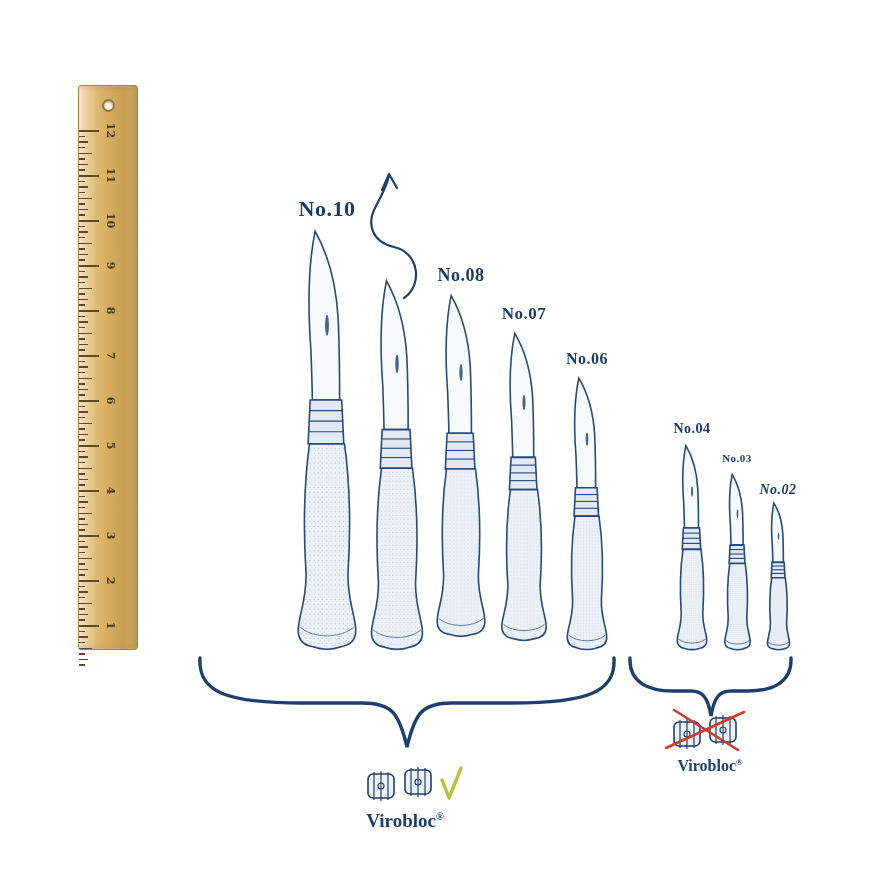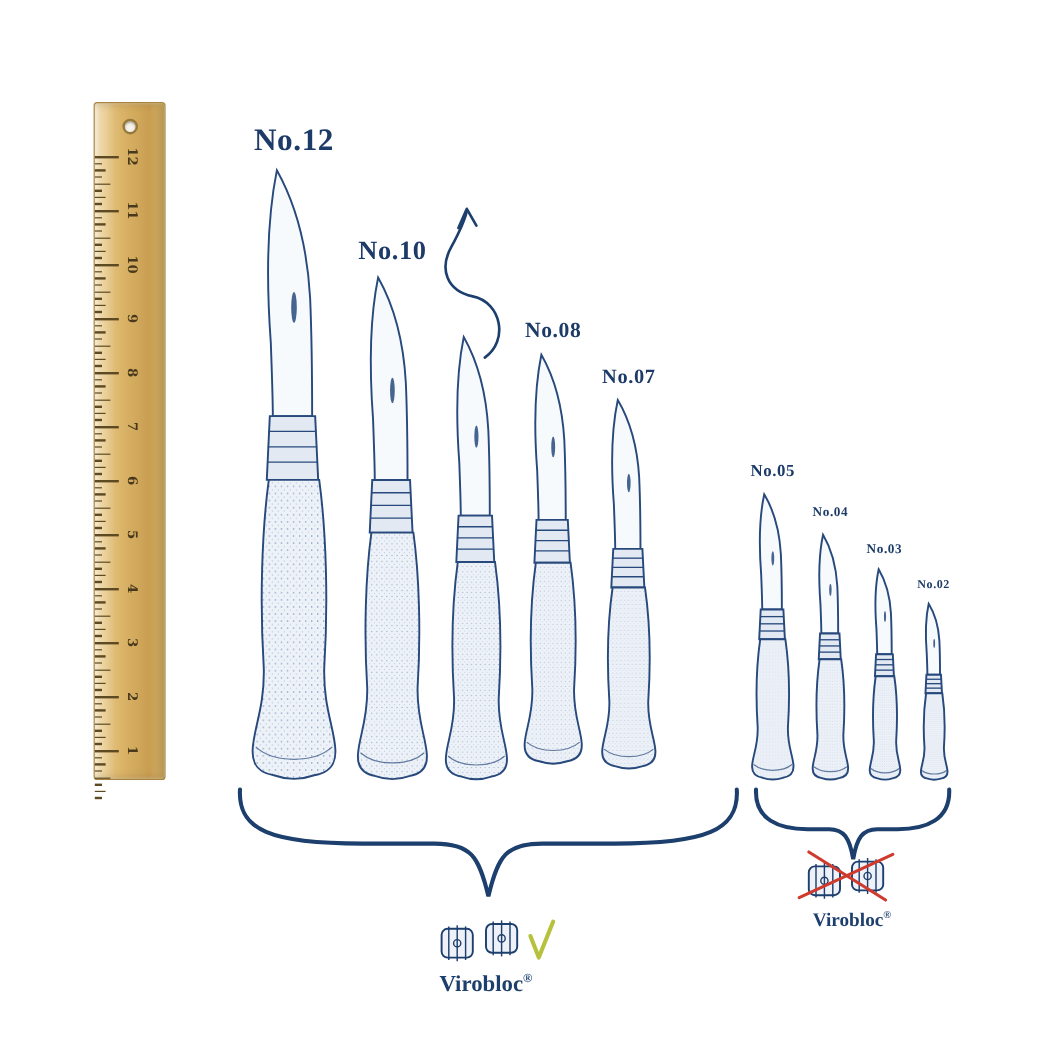--- a/index.html
+++ b/index.html
@@ -207,33 +207,20 @@
         <div class="tick" style="top: 533.5px; width: 13px;"></div>
         <div class="tick" style="top: 539.125px; width: 6px;"></div>
         <div class="tick" style="top: 544.75px; width: 9px;"></div>
         <div class="tick" style="top: 550.375px; width: 6px;"></div>
         <div class="ruler-num" style="top: 505px;">1</div>
       </div>
   </div>
 
 
   <div class="knife-row">
-      <div class="knife" style="left: 203px; top: 138px; width: 84px; height: 512px;">
-        <svg viewBox="0 0 100 520" preserveAspectRatio="none">
-    <path class="k-blade" d="M33,4 C24,42 22,92 27,150 C28,175 29,196 29,212 L68,212 C68,172 67,132 66,112 C63,66 50,30 33,4 Z"></path>
-    <ellipse class="k-nick" cx="50" cy="120" rx="2.8" ry="13"></ellipse>
-    <path class="k-collar" d="M26,212 L71,212 L74,266 L23,266 Z"></path>
-    <line class="k-line" x1="25" y1="225" x2="72" y2="225"></line>
-    <line class="k-line" x1="24" y1="238" x2="73" y2="238"></line>
-    <line class="k-line" x1="24" y1="251" x2="73" y2="251"></line>
-    <path class="k-handle" d="M25,266 C18,310 16,370 20,425 C21,458 10,476 9,494 C8,508 16,514 30,516 C43,520 57,520 70,516 C84,514 92,508 91,494 C90,476 79,458 80,425 C84,370 82,310 75,266 Z"></path>
-    <path class="k-butt" d="M12,492 C30,506 70,506 88,492"></path>
-  </svg>
-        <div class="knife-label" style="font-size: 26px; top: -36px;">No.12</div>
-      </div>
       <div class="knife" style="left: 292px; top: 228px; width: 70px; height: 422px;">
         <svg viewBox="0 0 100 520" preserveAspectRatio="none">
     <path class="k-blade" d="M33,4 C24,42 22,92 27,150 C28,175 29,196 29,212 L68,212 C68,172 67,132 66,112 C63,66 50,30 33,4 Z"></path>
     <ellipse class="k-nick" cx="50" cy="120" rx="2.8" ry="13"></ellipse>
     <path class="k-collar" d="M26,212 L71,212 L74,266 L23,266 Z"></path>
     <line class="k-line" x1="25" y1="225" x2="72" y2="225"></line>
     <line class="k-line" x1="24" y1="238" x2="73" y2="238"></line>
     <line class="k-line" x1="24" y1="251" x2="73" y2="251"></line>
     <path class="k-handle" d="M25,266 C18,310 16,370 20,425 C21,458 10,476 9,494 C8,508 16,514 30,516 C43,520 57,520 70,516 C84,514 92,508 91,494 C90,476 79,458 80,425 C84,370 82,310 75,266 Z"></path>
     <path class="k-butt" d="M12,492 C30,506 70,506 88,492"></path>
@@ -271,45 +258,45 @@
     <ellipse class="k-nick" cx="50" cy="120" rx="2.8" ry="13"></ellipse>
     <path class="k-collar" d="M26,212 L71,212 L74,266 L23,266 Z"></path>
     <line class="k-line" x1="25" y1="225" x2="72" y2="225"></line>
     <line class="k-line" x1="24" y1="238" x2="73" y2="238"></line>
     <line class="k-line" x1="24" y1="251" x2="73" y2="251"></line>
     <path class="k-handle" d="M25,266 C18,310 16,370 20,425 C21,458 10,476 9,494 C8,508 16,514 30,516 C43,520 57,520 70,516 C84,514 92,508 91,494 C90,476 79,458 80,425 C84,370 82,310 75,266 Z"></path>
     <path class="k-butt" d="M12,492 C30,506 70,506 88,492"></path>
   </svg>
         <div class="knife-label" style="font-size: 17px; top: -27px;">No.07</div>
       </div>
-      <div class="knife" style="left: 623px; top: 410px; width: 42px; height: 240px;">
-        <svg viewBox="0 0 100 520" preserveAspectRatio="none">
-    <path class="k-blade" d="M33,4 C24,42 22,92 27,150 C28,175 29,196 29,212 L68,212 C68,172 67,132 66,112 C63,66 50,30 33,4 Z"></path>
-    <ellipse class="k-nick" cx="50" cy="120" rx="2.8" ry="13"></ellipse>
-    <path class="k-collar" d="M26,212 L71,212 L74,266 L23,266 Z"></path>
-    <line class="k-line" x1="25" y1="225" x2="72" y2="225"></line>
-    <line class="k-line" x1="24" y1="238" x2="73" y2="238"></line>
-    <line class="k-line" x1="24" y1="251" x2="73" y2="251"></line>
-    <path class="k-handle" d="M25,266 C18,310 16,370 20,425 C21,458 10,476 9,494 C8,508 16,514 30,516 C43,520 57,520 70,516 C84,514 92,508 91,494 C90,476 79,458 80,425 C84,370 82,310 75,266 Z"></path>
-    <path class="k-butt" d="M12,492 C30,506 70,506 88,492"></path>
-  </svg>
-        <div class="knife-label" style="font-size: 14px; top: -24px;">No.05</div>
+      <div class="knife" style="left: 563px; top: 376px; width: 48px; height: 274px;">
+        <svg viewBox="0 0 100 520" preserveAspectRatio="none">
+    <path class="k-blade" d="M33,4 C24,42 22,92 27,150 C28,175 29,196 29,212 L68,212 C68,172 67,132 66,112 C63,66 50,30 33,4 Z"></path>
+    <ellipse class="k-nick" cx="50" cy="120" rx="2.8" ry="13"></ellipse>
+    <path class="k-collar" d="M26,212 L71,212 L74,266 L23,266 Z"></path>
+    <line class="k-line" x1="25" y1="225" x2="72" y2="225"></line>
+    <line class="k-line" x1="24" y1="238" x2="73" y2="238"></line>
+    <line class="k-line" x1="24" y1="251" x2="73" y2="251"></line>
+    <path class="k-handle" d="M25,266 C18,310 16,370 20,425 C21,458 10,476 9,494 C8,508 16,514 30,516 C43,520 57,520 70,516 C84,514 92,508 91,494 C90,476 79,458 80,425 C84,370 82,310 75,266 Z"></path>
+    <path class="k-butt" d="M12,492 C30,506 70,506 88,492"></path>
+  </svg>
+        <div class="knife-label" style="font-size: 16px; top: -26px;">No.06</div>
       </div>
       <div class="knife" style="left: 674px; top: 444px; width: 36px; height: 206px;">
         <svg viewBox="0 0 100 520" preserveAspectRatio="none">
     <path class="k-blade" d="M33,4 C24,42 22,92 27,150 C28,175 29,196 29,212 L68,212 C68,172 67,132 66,112 C63,66 50,30 33,4 Z"></path>
     <ellipse class="k-nick" cx="50" cy="120" rx="2.8" ry="13"></ellipse>
     <path class="k-collar" d="M26,212 L71,212 L74,266 L23,266 Z"></path>
     <line class="k-line" x1="25" y1="225" x2="72" y2="225"></line>
     <line class="k-line" x1="24" y1="238" x2="73" y2="238"></line>
     <line class="k-line" x1="24" y1="251" x2="73" y2="251"></line>
     <path class="k-handle" d="M25,266 C18,310 16,370 20,425 C21,458 10,476 9,494 C8,508 16,514 30,516 C43,520 57,520 70,516 C84,514 92,508 91,494 C90,476 79,458 80,425 C84,370 82,310 75,266 Z"></path>
     <path class="k-butt" d="M12,492 C30,506 70,506 88,492"></path>
   </svg>
-        <div class="knife-label" style="font-size: 11px; top: -23px;">No.04</div>
+        <div class="knife-label" style="font-size: 14px; top: -23px;">No.04</div>
       </div>
       <div class="knife" style="left: 721.5px; top: 473px; width: 31px; height: 177px;">
         <svg viewBox="0 0 100 520" preserveAspectRatio="none">
     <path class="k-blade" d="M33,4 C24,42 22,92 27,150 C28,175 29,196 29,212 L68,212 C68,172 67,132 66,112 C63,66 50,30 33,4 Z"></path>
     <ellipse class="k-nick" cx="50" cy="120" rx="2.8" ry="13"></ellipse>
     <path class="k-collar" d="M26,212 L71,212 L74,266 L23,266 Z"></path>
     <line class="k-line" x1="25" y1="225" x2="72" y2="225"></line>
     <line class="k-line" x1="24" y1="238" x2="73" y2="238"></line>
     <line class="k-line" x1="24" y1="251" x2="73" y2="251"></line>
     <path class="k-handle" d="M25,266 C18,310 16,370 20,425 C21,458 10,476 9,494 C8,508 16,514 30,516 C43,520 57,520 70,516 C84,514 92,508 91,494 C90,476 79,458 80,425 C84,370 82,310 75,266 Z"></path>
@@ -321,21 +308,21 @@
         <svg viewBox="0 0 100 520" preserveAspectRatio="none">
     <path class="k-blade" d="M33,4 C24,42 22,92 27,150 C28,175 29,196 29,212 L68,212 C68,172 67,132 66,112 C63,66 50,30 33,4 Z"></path>
     <ellipse class="k-nick" cx="50" cy="120" rx="2.8" ry="13"></ellipse>
     <path class="k-collar" d="M26,212 L71,212 L74,266 L23,266 Z"></path>
     <line class="k-line" x1="25" y1="225" x2="72" y2="225"></line>
     <line class="k-line" x1="24" y1="238" x2="73" y2="238"></line>
     <line class="k-line" x1="24" y1="251" x2="73" y2="251"></line>
     <path class="k-handle" d="M25,266 C18,310 16,370 20,425 C21,458 10,476 9,494 C8,508 16,514 30,516 C43,520 57,520 70,516 C84,514 92,508 91,494 C90,476 79,458 80,425 C84,370 82,310 75,266 Z"></path>
     <path class="k-butt" d="M12,492 C30,506 70,506 88,492"></path>
   </svg>
-        <div class="knife-label" style="font-size: 10px; top: -20px;">No.02</div>
+        <div class="knife-label" style="font-size: 14px; top: -20px; font-style: italic;">No.02</div>
       </div>
     </div>
 
   <svg class="overlay" width="881" height="877" viewBox="0 0 881 877">
     <path class="ink-line" d="M404,298 C424,284 418,252 394,247 C372,242 366,224 376,206 C383,193 387,185 389,176"></path>
     <path class="ink-line" d="M382,190 L389,174 L397,188"></path>
     <path class="ink-brace" d="M200,658 C198,692 226,703 302,703 L362,703 C392,703 399,713 407,747 C415,713 422,703 452,703 L512,703 C588,703 616,692 614,658"></path>
     <path class="ink-brace" d="M630,658 C629,683 649,691 673,691 L691,691 C703,691 708,698 711,716 C714,698 719,691 731,691 L748,691 C772,691 792,683 791,658"></path>
 
     <g transform="translate(368,766)">

